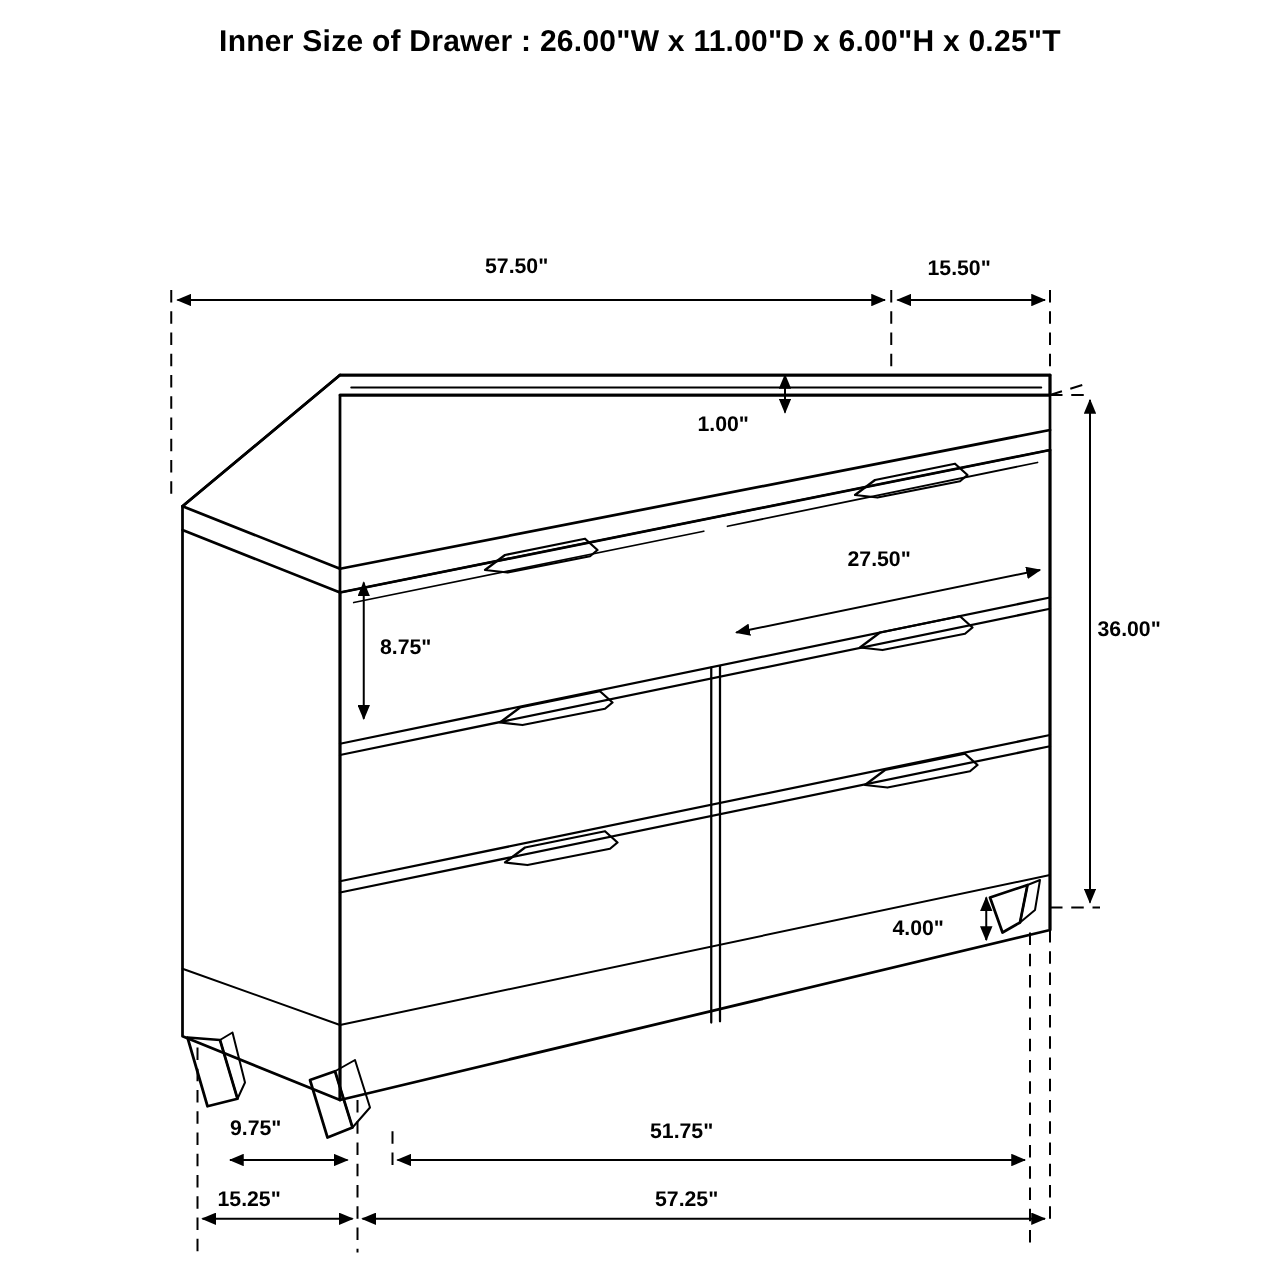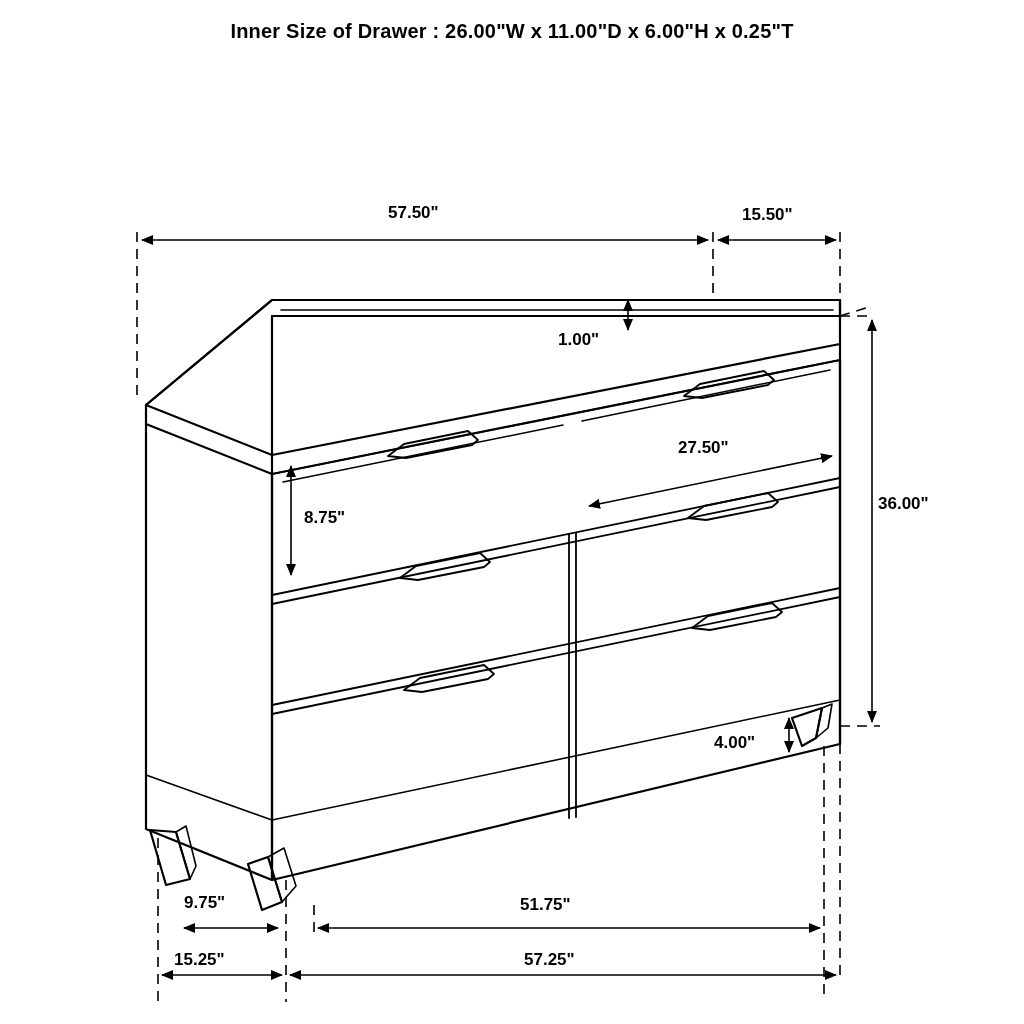--- a/index.html
+++ b/index.html
@@ -14,21 +14,21 @@
     background: #ffffff;
     font-family: "Liberation Sans", sans-serif;
     overflow: hidden;
   }
   #title {
     position: absolute;
     left: 0;
     top: 20px;
     width: 1024px;
     text-align: center;
-    font-size: 20px;
+    font-size: 24px;
     font-weight: bold;
     color: #000000;
     letter-spacing: 0.2px;
   }
   #drawing {
     position: absolute;
     left: 0;
     top: 0;
     width: 1024px;
     height: 1024px;

